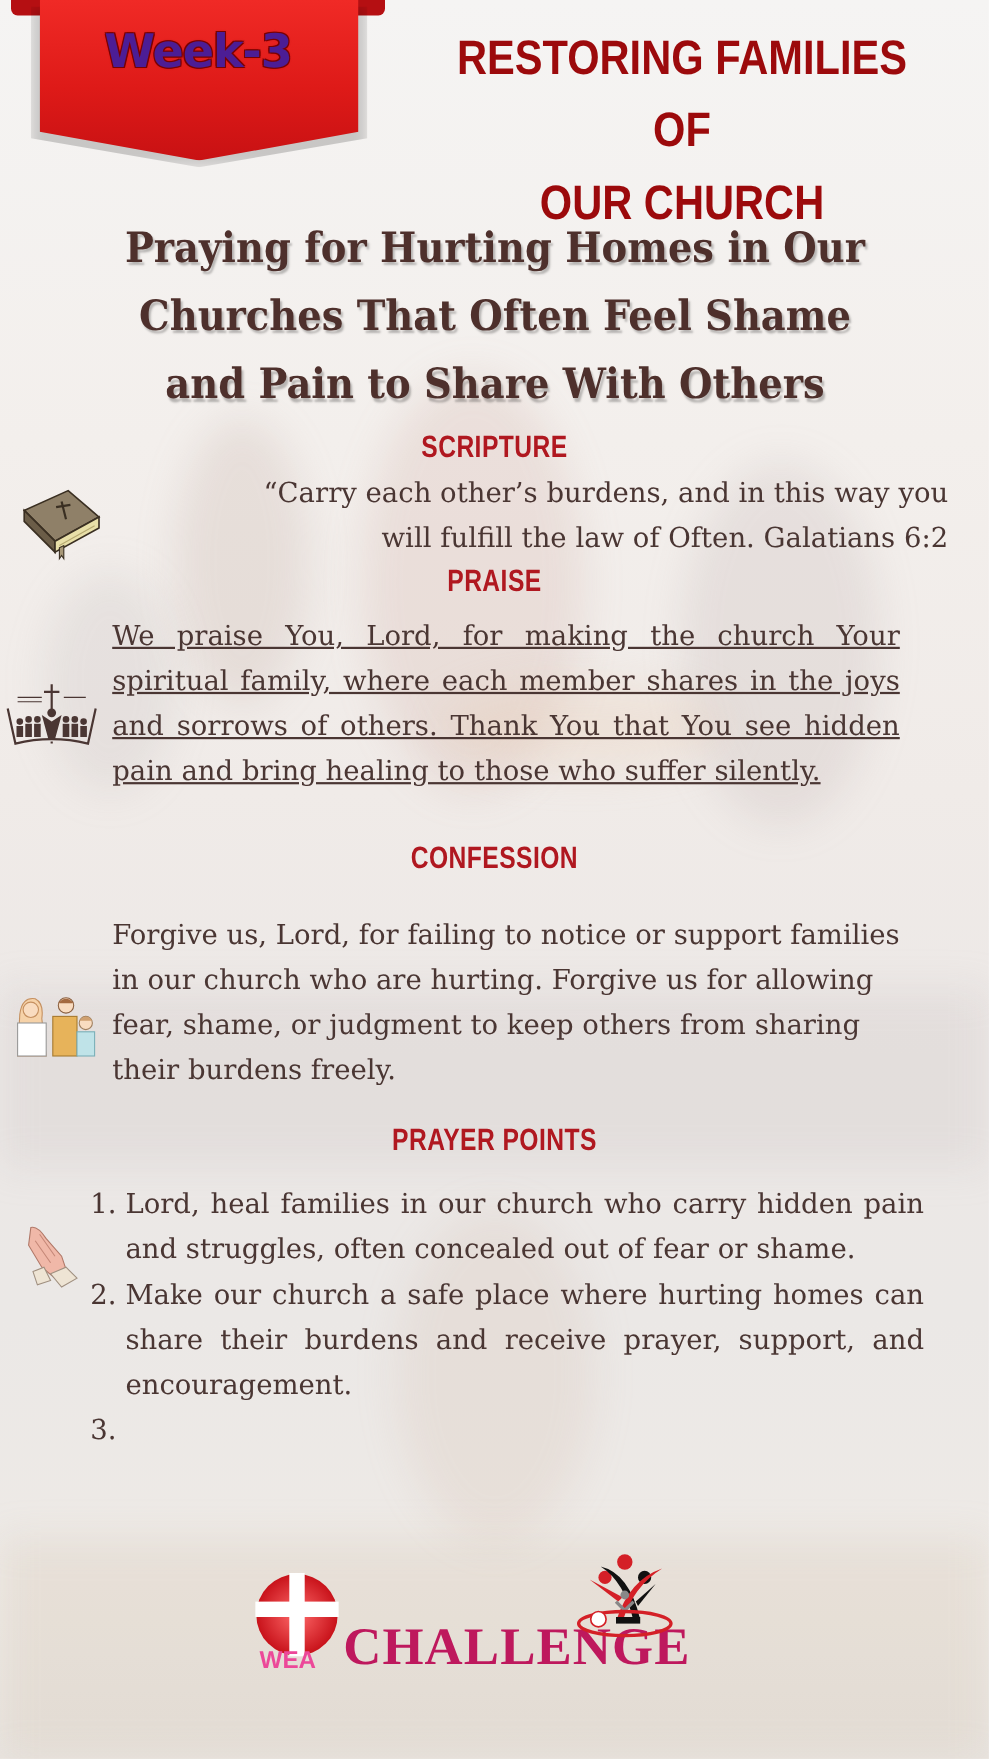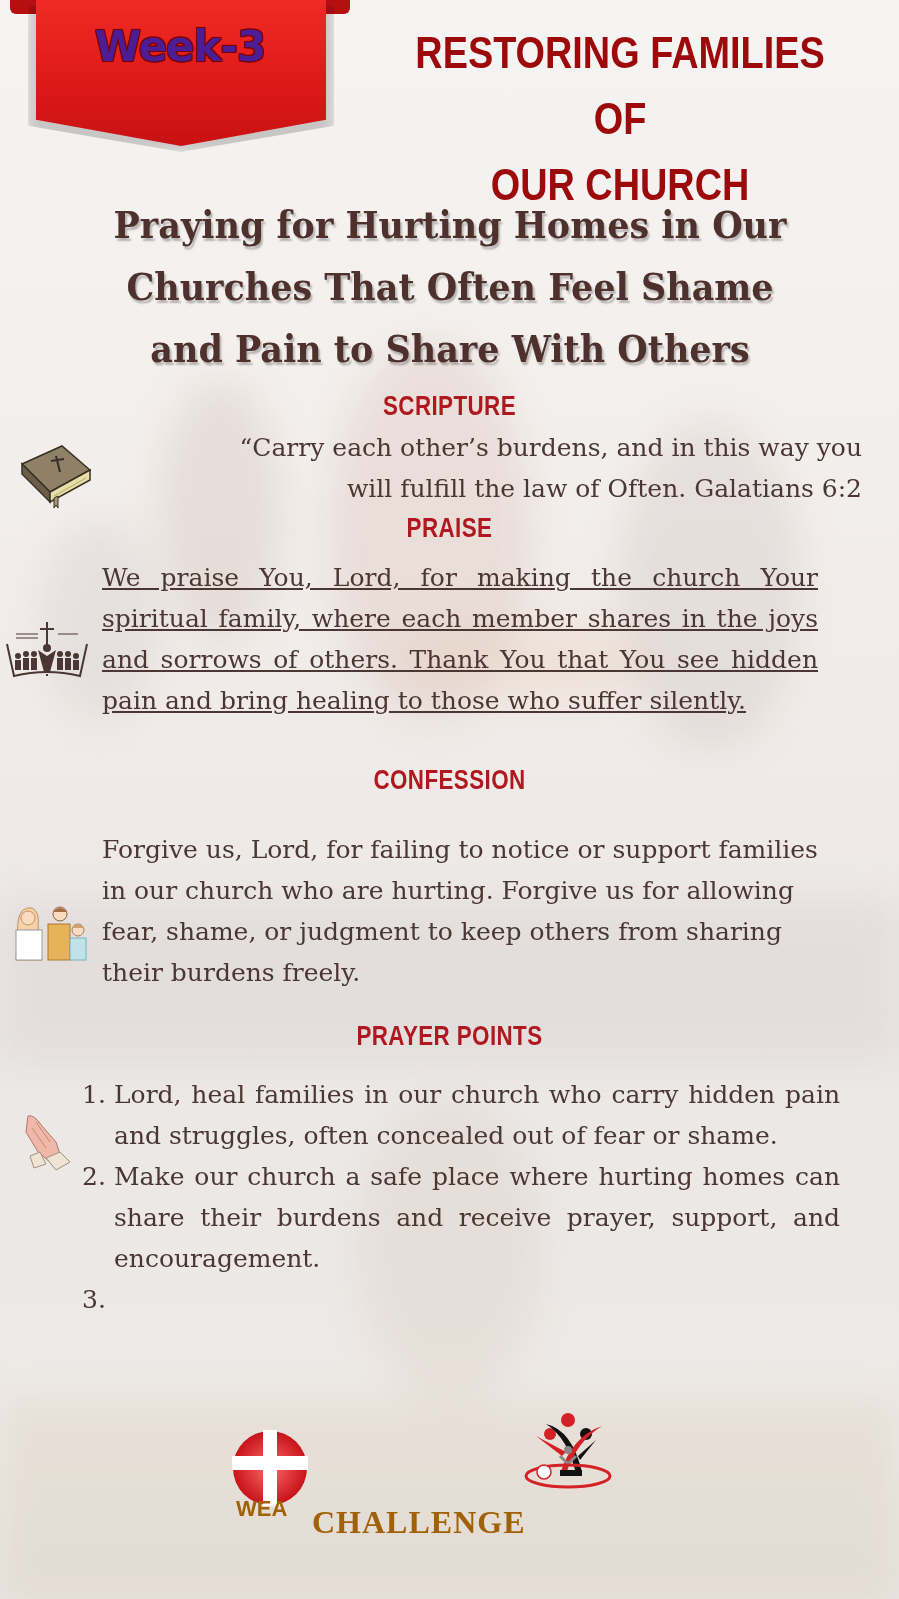--- a/index.html
+++ b/index.html
@@ -72,22 +72,22 @@
   .justify { text-align:justify; text-align-last:left;text-decoration:underline; }
 
   .icon { position:absolute; }
 
   .prayer-list { position:absolute; left:82px; top:1074px; width:758px; list-style:none; }
   .prayer-list li { position:relative; padding-left:32px; font-family:"DejaVu Serif", serif; font-size:25px; line-height:41px; color:#4a3633; text-align:justify; text-align-last:left; }
   .prayer-list li .num { position:absolute; left:0; top:0; }
 
   .logo { position:absolute; left:232px; top:1418px; width:420px; height:120px; }
   .logo-text1 { position:absolute; left:80px; top:6px; font-family:"Liberation Serif", serif; font-weight:bold; font-size:48px; color:#111; letter-spacing:1px; line-height:50px; }
-  .logo-text2 { position:absolute; left:80px; top:50px; font-family:"Liberation Serif", serif; font-weight:bold; font-size:32px; color:#a16207; letter-spacing:1px; line-height:60px;margin-top:24px; }
-  .logo-wea { position:absolute; left:4px; top:78px; font-family:"Liberation Sans", sans-serif; font-weight:bold; font-size:22px; color:#a16207; }
+  .logo-text2 { position:absolute; left:80px; top:50px; font-family:"Liberation Serif", serif; font-weight:bold; font-size:48px; color:#be185d; letter-spacing:1px; line-height:60px; }
+  .logo-wea { position:absolute; left:4px; top:78px; font-family:"Liberation Sans", sans-serif; font-weight:bold; font-size:22px; color:#ec4899; }
 </style>
 </head>
 <body>
 
 <div class="bg-layer">
   <div class="bg-blob b1"></div>
     <div class="bg-blob b2"></div>
     <div class="bg-blob b3"></div>
   <div class="bg-blob b4"></div>
     <div class="bg-blob b5"></div>

